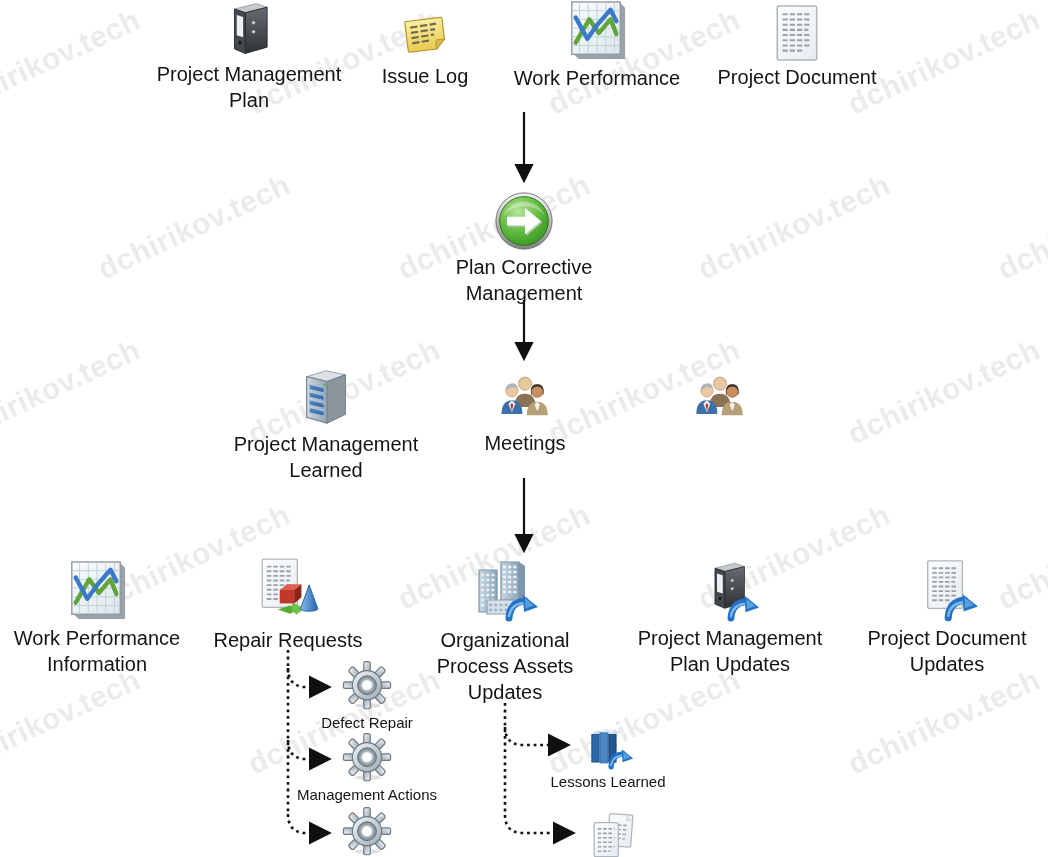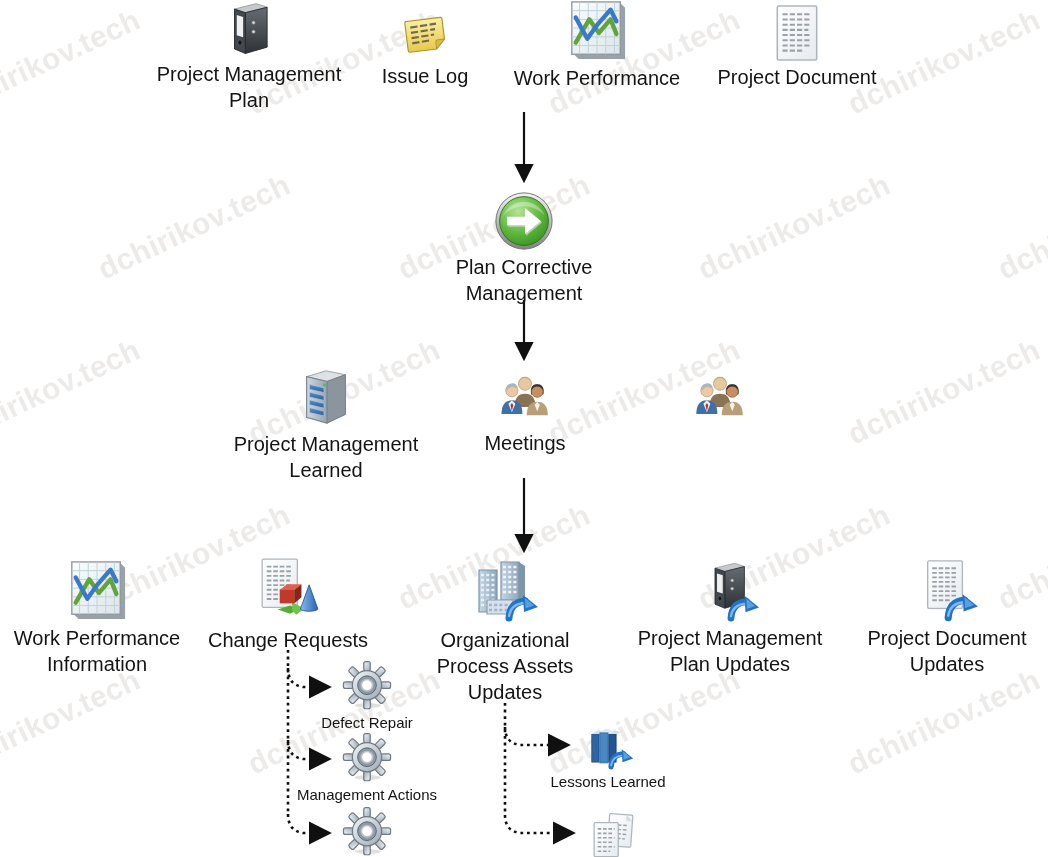--- a/index.html
+++ b/index.html
@@ -401,21 +401,21 @@
       <div>Work Performance</div>
         <div>Information</div>
     </div>
   </div>
 
   <div class="node" style="left:193px;top:558px;width:190px">
     <svg class="icon" style="width:66px;height:66px">
         <use href="#sym-changereq"></use>
       </svg>
     <div class="label">
-      <div>Change Requests</div>
+      <div>Repair Requests</div>
     </div>
   </div>
 
   <div class="node" style="left:410px;top:558px;width:190px">
     <svg class="icon" style="width:68px;height:66px">
         <use href="#sym-opa"></use>
       </svg>
     <div class="label">
       <div>Organizational</div>
         <div>Process Assets</div>

